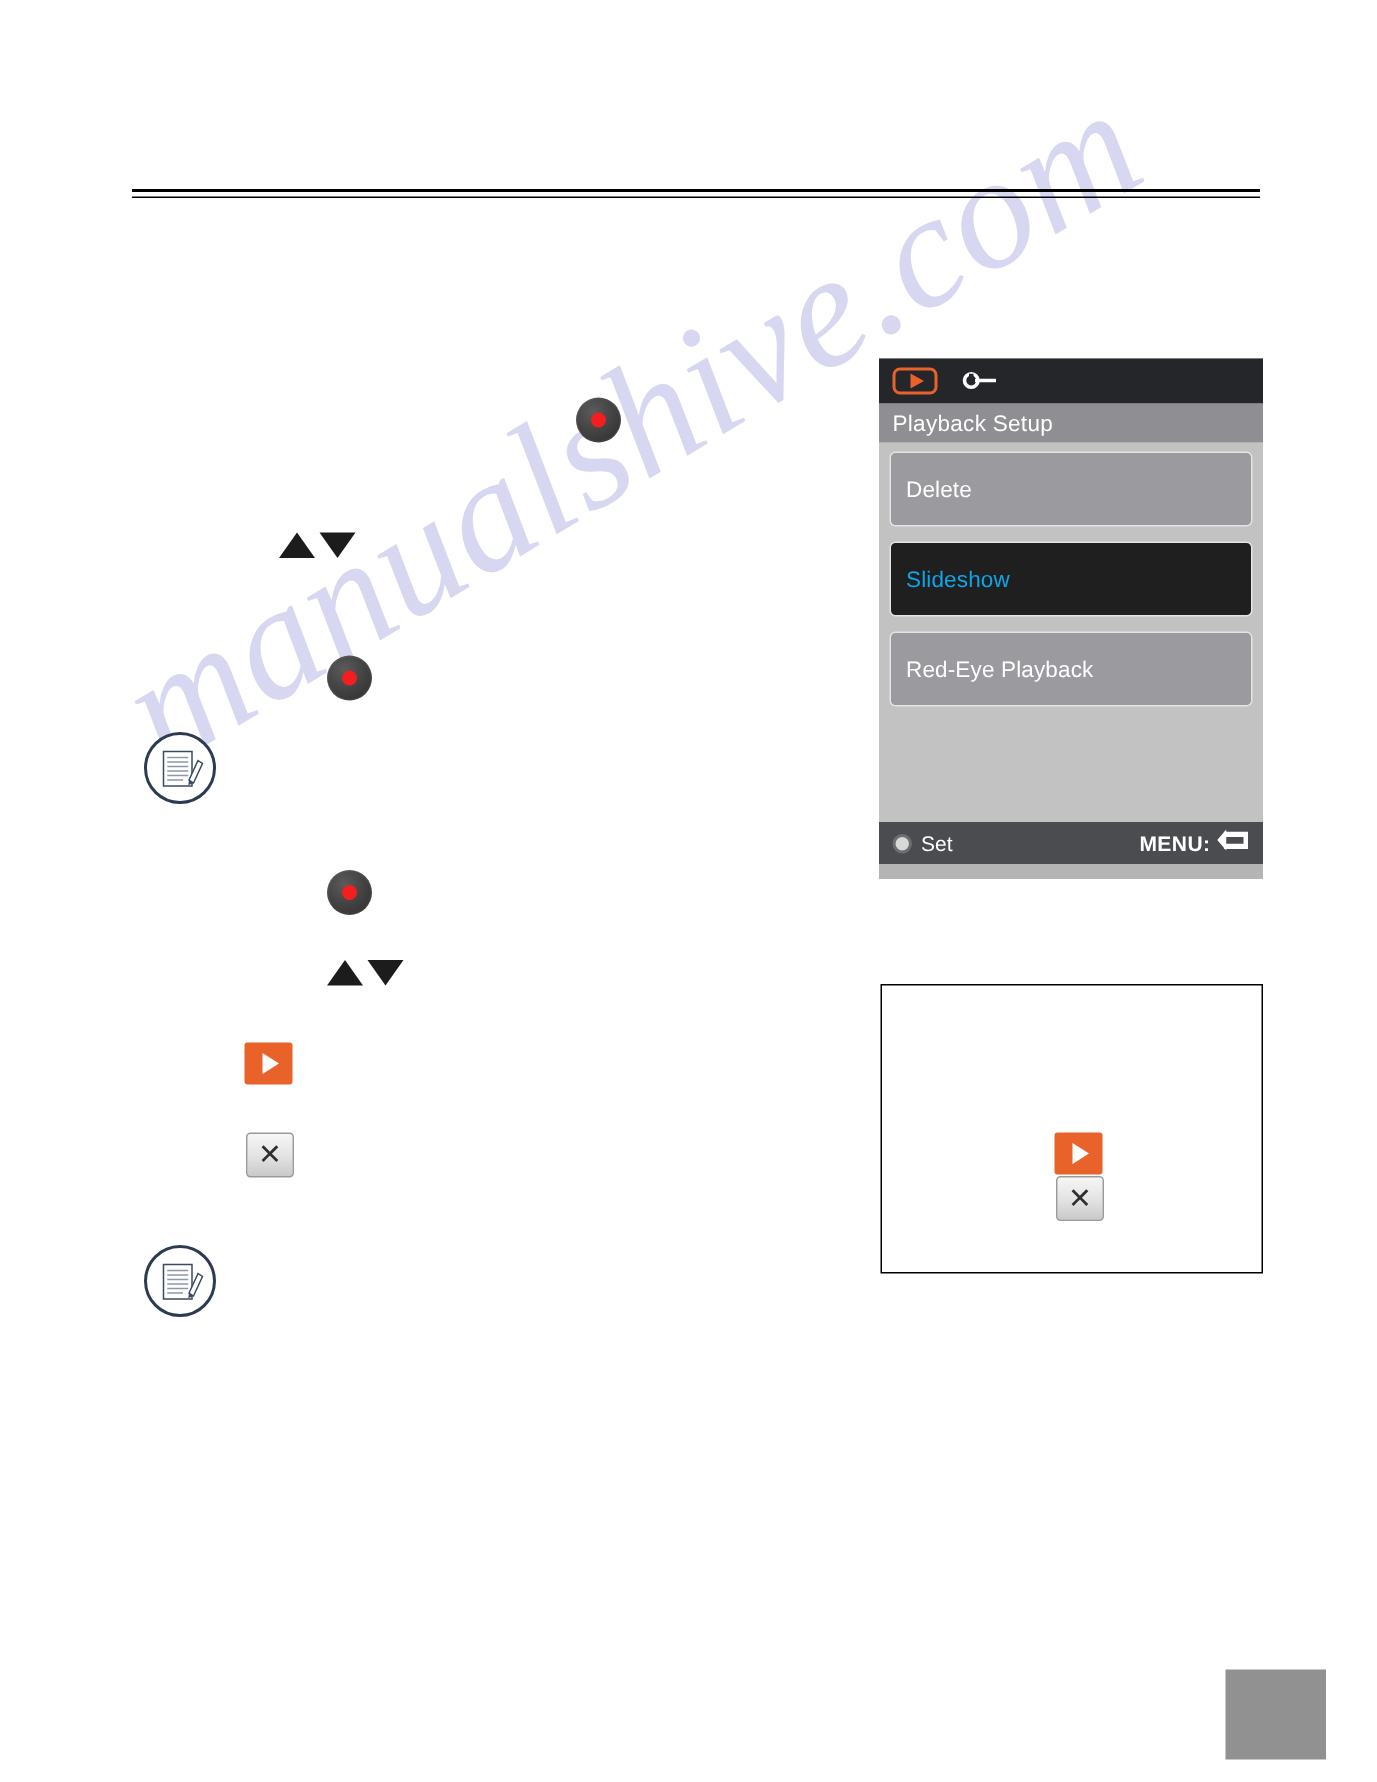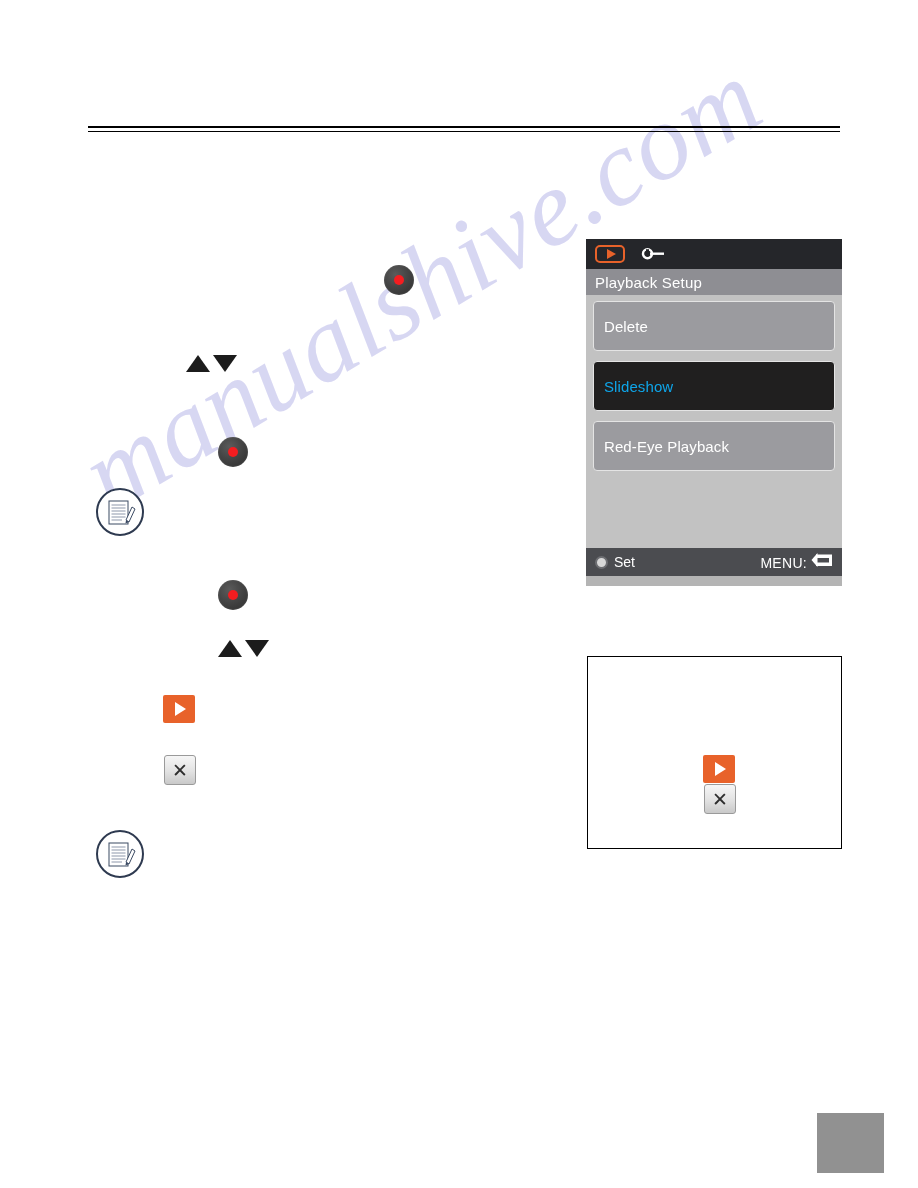--- a/index.html
+++ b/index.html
@@ -230,21 +230,21 @@
     gap: 48px;
   }
   .footer-left { display: flex; align-items: center; gap: 6px; }
   .footer-dot {
     width: 13px; height: 13px;
     border-radius: 50%;
     background: #d8d8d8;
     border: 2px solid #6d6e72;
     box-sizing: border-box;
   }
-  .footer-right { display: flex; align-items: flex-end; gap: 4px; font-weight: normal; letter-spacing: 0.3px; }
+  .footer-right { display: flex; align-items: center; gap: 4px; font-weight: bold; letter-spacing: 0.3px; }
 
   
   .illus-box {
     position: absolute;
     left: 587px;
     top: 656px;
     width: 255px;
     height: 193px;
     border: 1px solid #000000;
     background: #ffffff;

